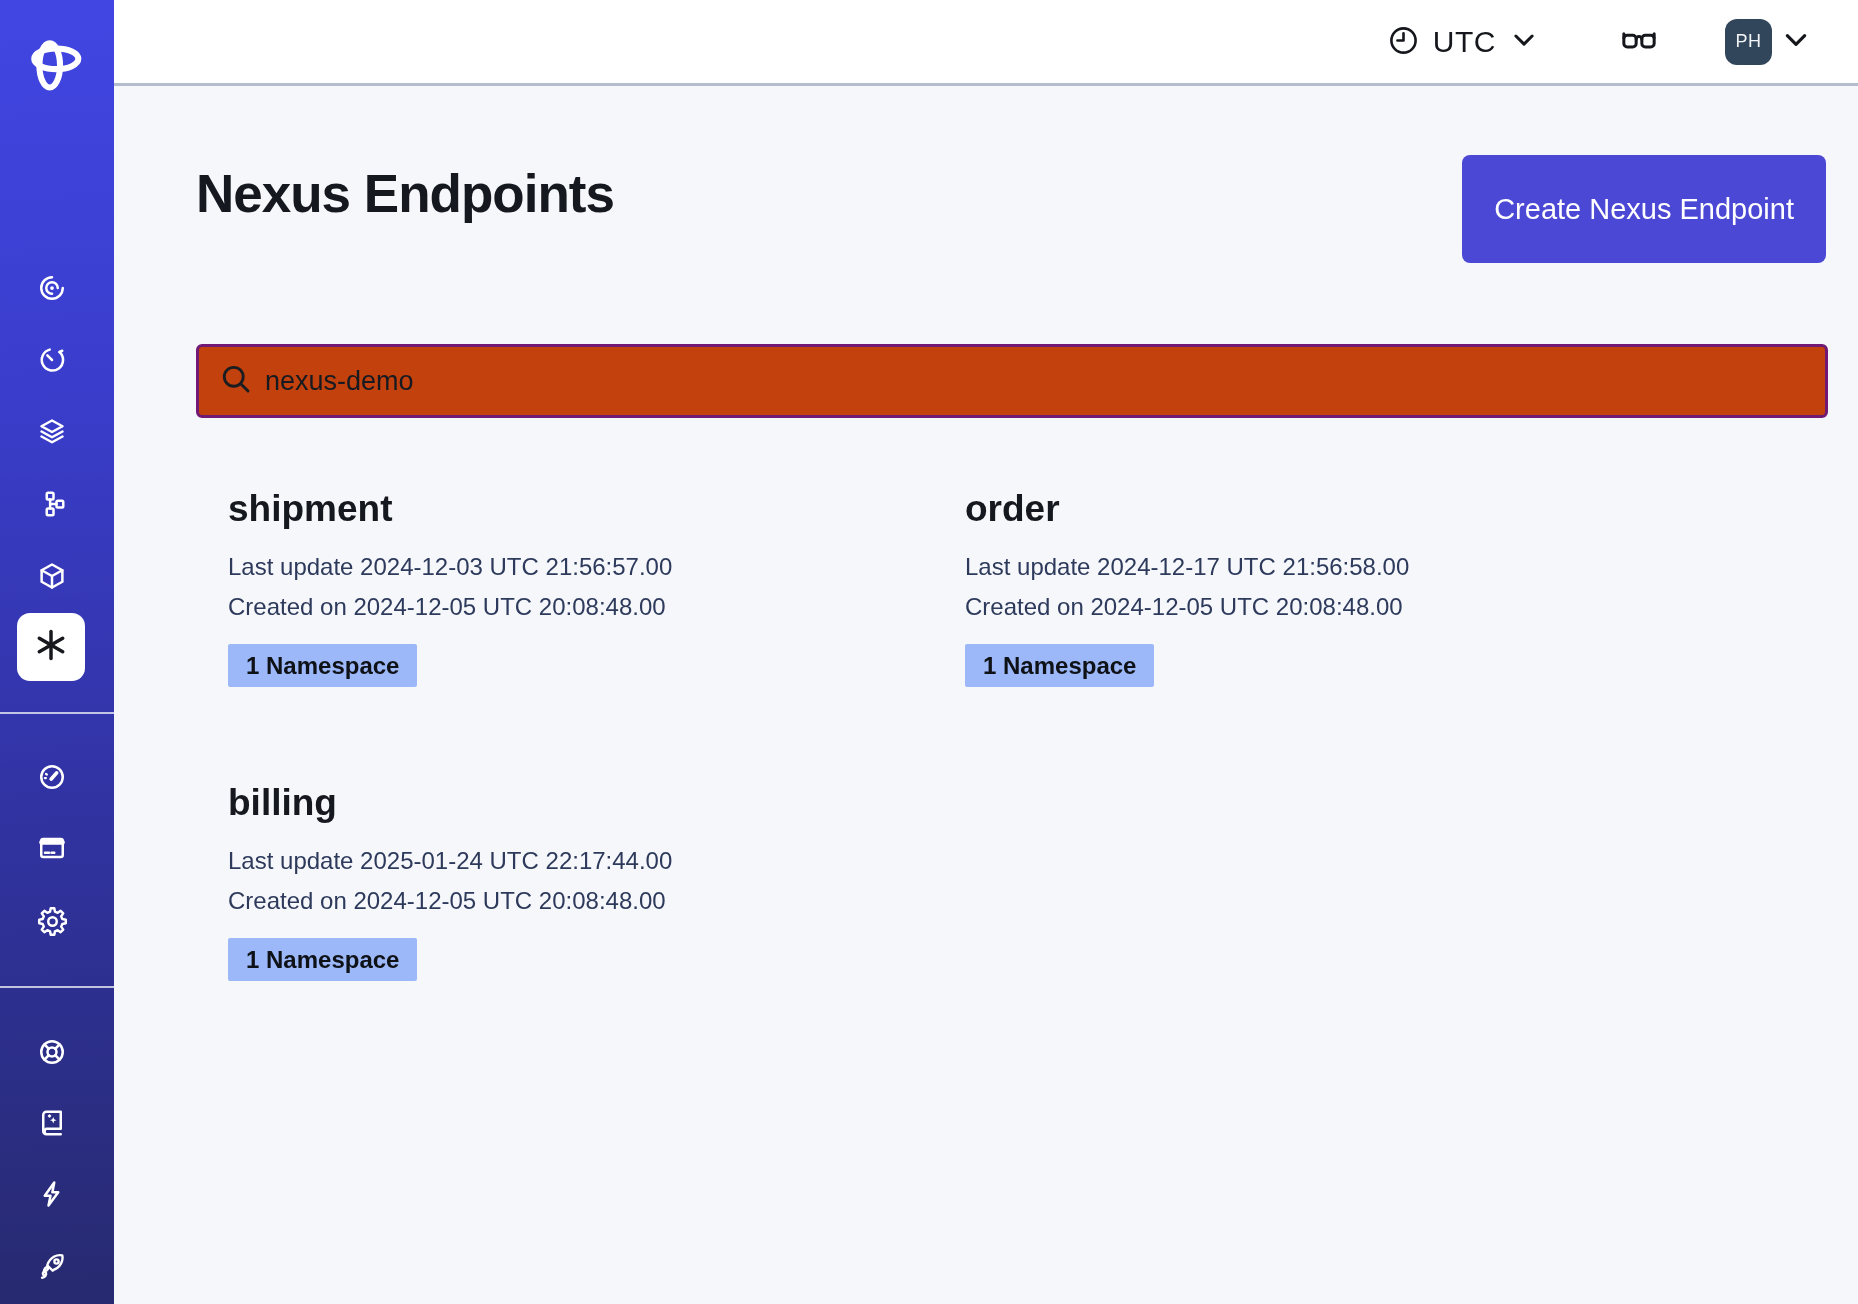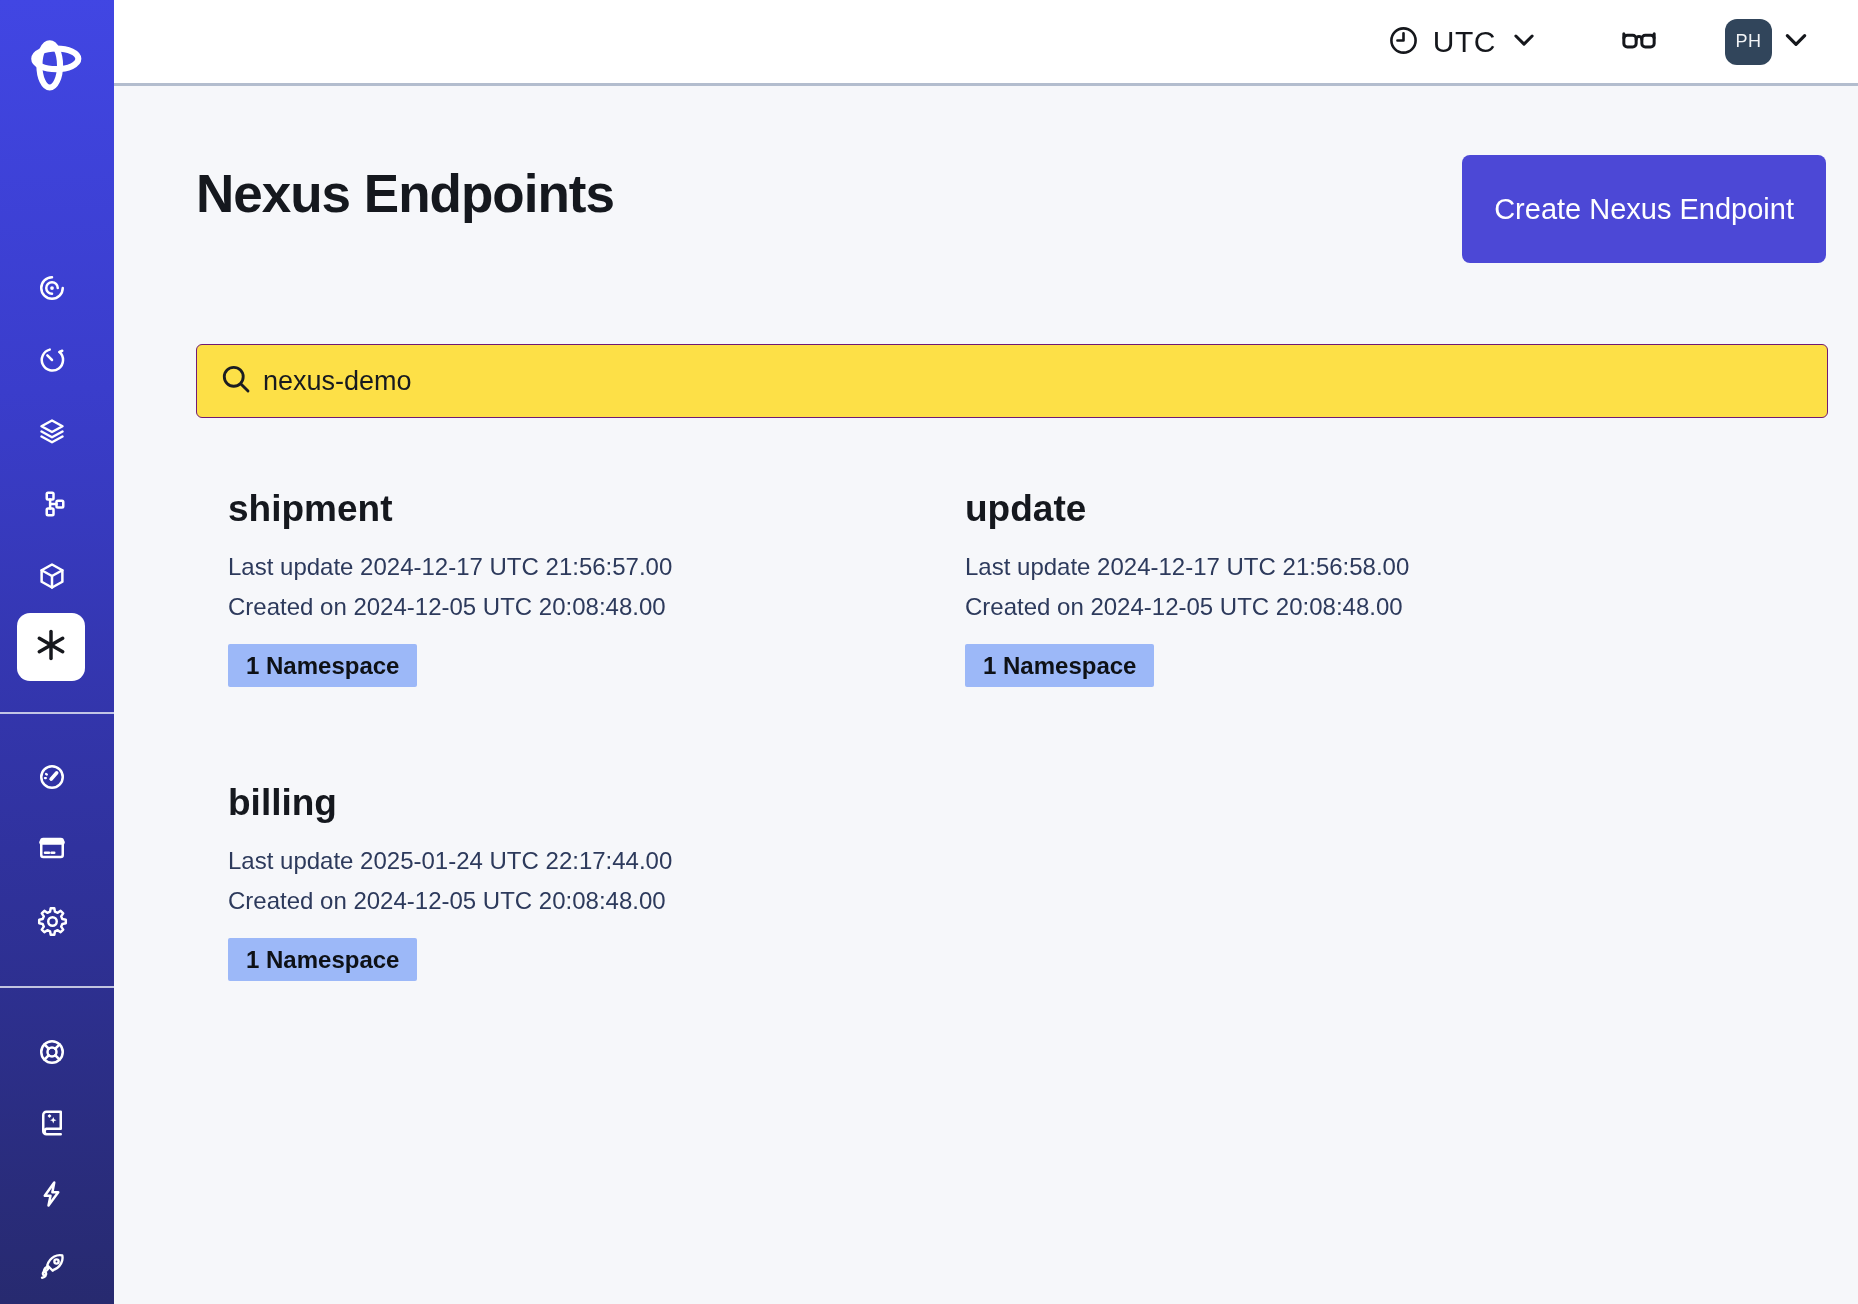--- a/index.html
+++ b/index.html
@@ -38,22 +38,22 @@
     font-size:18px; font-weight:500; display:flex; align-items:center; justify-content:center; letter-spacing:0.5px; }
 
   
   .main { position:absolute; left:114px; top:89px; width:1744px; height:1215px; }
   .page-title { position:absolute; left:82px; top:74px; font-size:53px; font-weight:700;
     color:#15181e; letter-spacing:-1px; }
   .create-btn { position:absolute; right:32px; top:66px; height:108px; padding:0 32px;
     background:#4c48d6; color:#ffffff; border:none; border-radius:8px;
     font-size:29px; font-weight:500; font-family:"Liberation Sans", sans-serif; cursor:pointer; }
   .search-wrap { position:absolute; left:82px; top:255px; width:1632px; height:74px; }
-  .search-input { width:100%; height:100%; border:1px solid #701a75; border-radius:6px;
-    background:#fde047; padding:0 36px 0 66px; font-size:27px; color:#171a20;
+  .search-input { width:100%; height:100%; border:3px solid #701a75; border-radius:6px;
+    background:#c2410c; padding:0 36px 0 66px; font-size:27px; color:#171a20;
     font-family:"Liberation Sans", sans-serif; outline:none; }
   .search-icon { position:absolute; left:22px; top:50%; transform:translateY(-50%); pointer-events:none; }
 
   .card { position:absolute; width:700px; cursor:pointer; }
   .card-1 { left:114px; top:398px; }
   .card-2 { left:851px; top:398px; }
   .card-3 { left:114px; top:692px; }
   .card h3 { font-size:37px; font-weight:700; color:#15181e; line-height:44px; }
   .card .meta { font-size:24px; color:#2d3a5c; line-height:40px; margin-top:0; }
   .card .meta-block { margin-top:16px; }
@@ -267,28 +267,28 @@
         <circle cx="10.5" cy="10.5" r="6.3"></circle>
         <path d="M15.3 15.3 20 20"></path>
       </svg>
     </span>
     <input class="search-input" type="text" value="nexus-demo" style="">
   </div>
 
   <div class="card card-1">
     <h3>shipment</h3>
     <div class="meta-block">
-      <div class="meta">Last update 2024-12-17 UTC 21:56:57.00</div>
+      <div class="meta">Last update 2024-12-03 UTC 21:56:57.00</div>
       <div class="meta">Created on 2024-12-05 UTC 20:08:48.00</div>
     </div>
     <span class="badge">1 Namespace</span>
   </div>
 
   <div class="card card-2">
-    <h3>update</h3>
+    <h3>order</h3>
     <div class="meta-block">
       <div class="meta">Last update 2024-12-17 UTC 21:56:58.00</div>
       <div class="meta">Created on 2024-12-05 UTC 20:08:48.00</div>
     </div>
     <span class="badge">1 Namespace</span>
   </div>
 
   <div class="card card-3">
     <h3>billing</h3>
     <div class="meta-block">

